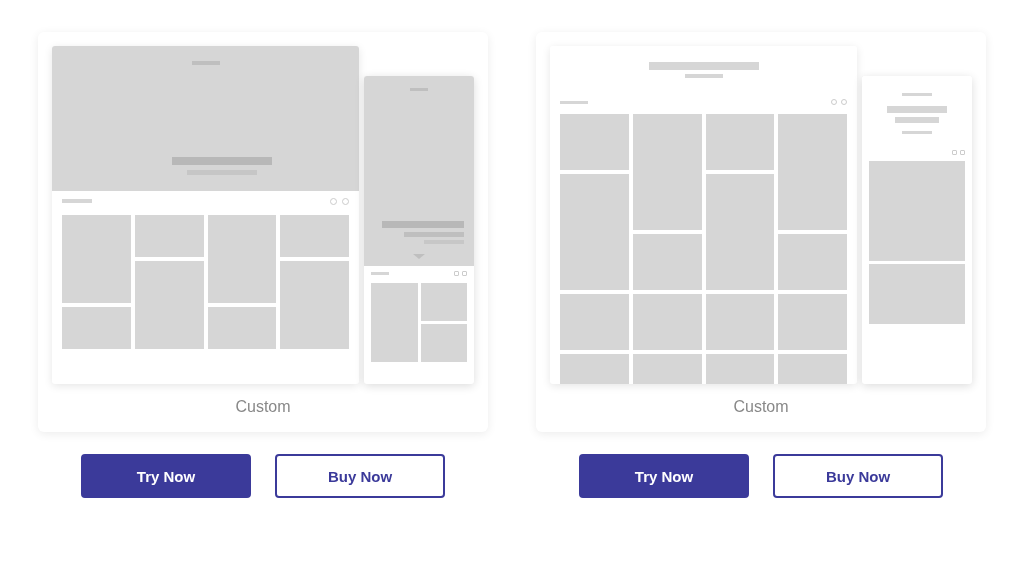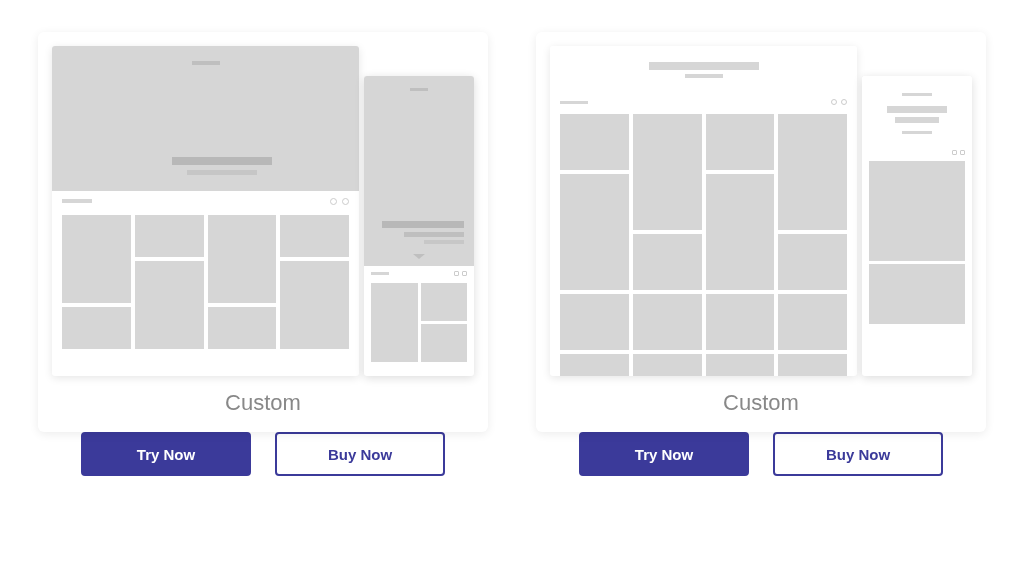--- a/index.html
+++ b/index.html
@@ -32,27 +32,28 @@
       display: flex;
       flex-direction: column;
     }
     .preview-area {
       flex: 1;
       position: relative;
     }
     .caption {
       text-align: center;
       color: #888;
-      font-size: 22px;
+      font-size: 16px;
       font-weight: 400;
       padding: 14px 0 16px;
     }
     .cta-row {
       display: flex;
       gap: 24px;
+      margin-top: 22px;
       width: 100%;
       justify-content: center;
     }
     .btn {
       width: 170px;
       height: 44px;
       display: flex;
       align-items: center;
       justify-content: center;
       font-size: 15px;

